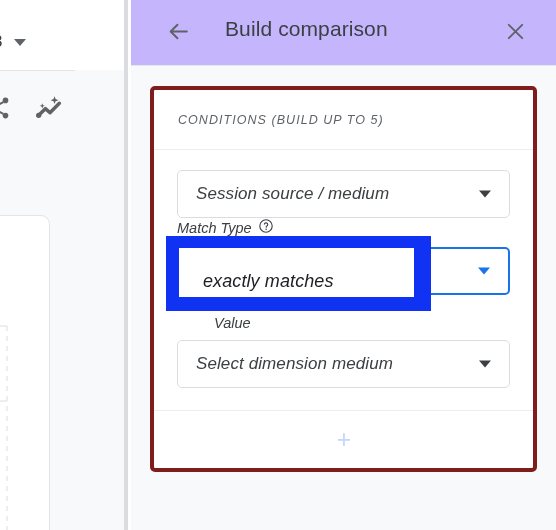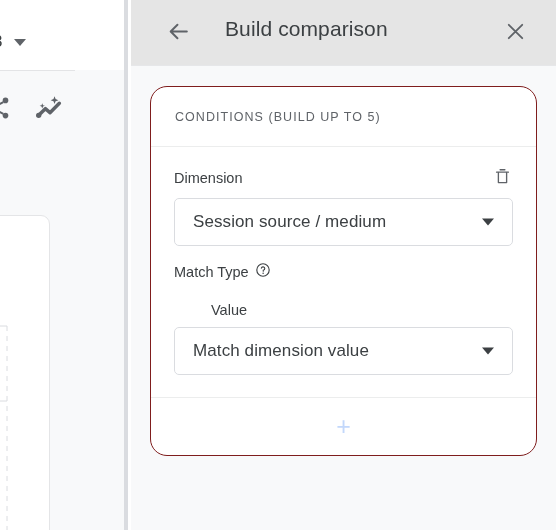--- a/index.html
+++ b/index.html
@@ -93,21 +93,21 @@
   
   .panel {
     position: absolute;
     left: 131px; top: 0;
     width: 425px; height: 530px;
     background: #f8f9fa;
   }
   .panel-header {
     position: relative;
     height: 65px;
-    background: #e5e5e5;
+    background: #c4b5fd;
     border-bottom: 1px solid #e6e7e9;
   }
   .back-btn {
     position: absolute;
     left: 32px; top: 18px;
     width: 30px; height: 30px;
     display: flex; align-items: center; justify-content: center;
     cursor: pointer;
   }
   .panel-title {
@@ -128,23 +128,24 @@
 
   .panel-body {
     position: relative;
     height: 465px;
     padding: 20px 19px 0 19px;
     box-sizing: border-box;
   }
 
   .conditions-card {
     background: #ffffff;
-    border: 1px solid #7f1d1d;
-    border-radius: 17px;
+    border: 4px solid #7f1d1d;
+    border-radius: 5px;
     overflow: hidden;
+    font-style: italic;
   }
   .card-head {
     height: 60px;
     display: flex;
     align-items: center;
     padding: 0 24px;
     border-bottom: 1px solid #eceded;
     box-sizing: border-box;
   }
   .card-head-label {
@@ -339,50 +340,50 @@
 
     <div class="panel-body">
       <div class="conditions-card">
 
         <div class="card-head">
           <span class="card-head-label">CONDITIONS (BUILD UP TO 5)</span>
         </div>
 
         <div class="condition-block">
 
-          <div class="field-label-row">
-            <span class="field-label">Dimension</span>
-            <span class="trash-btn">
-              <span>
-                <svg width="19" height="19" viewBox="0 0 24 24">
-                  <path d="M9 3.5 h6 M4.5 6.5 h15 M6.8 6.5 v13.2 h10.4 V6.5" stroke="#5f6368" stroke-width="1.7" fill="none" stroke-linecap="round" stroke-linejoin="round"></path>
-                </svg>
-              </span>
-            </span>
-          </div>
           <div class="select-box">
             <span class="select-value">Session source / medium</span>
             <span class="select-arrow"></span>
           </div>
 
-          <div class="label-with-help" style="margin-top:16px;">
+          <div class="label-with-help" style="">
             <span class="field-label">Match Type</span>
             <span>
               <svg width="16" height="16" viewBox="0 0 24 24">
                 <circle cx="12" cy="12" r="9.3" stroke="#3c4043" stroke-width="1.7" fill="none"></circle>
                 <path d="M9.5 9.3 a2.6 2.6 0 1 1 2.9 3.1 v1.3" stroke="#3c4043" stroke-width="1.7" fill="none" stroke-linecap="round"></path>
                 <circle cx="12.2" cy="16.8" r="1.1" fill="#3c4043"></circle>
               </svg>
             </span>
           </div>
 
+          <div class="match-wrap">
+            <div class="select-box focused">
+              <span class="select-value" style="visibility:hidden;">exactly matches</span>
+              <span class="select-arrow"></span>
+            </div>
+            <div class="highlight-box">
+              <div class="highlight-inner"></div>
+            </div>
+            <span class="highlight-text">exactly matches</span>
+          </div>
 
           <div class="field-label value-label">Value</div>
           <div class="select-box" style="margin-top:9px;">
-            <span class="select-value">Match dimension value</span>
+            <span class="select-value">Select dimension medium</span>
             <span class="select-arrow"></span>
           </div>
 
         </div>
 
         <div class="card-foot">
           <span class="add-plus">+</span>
         </div>
 
       </div>

